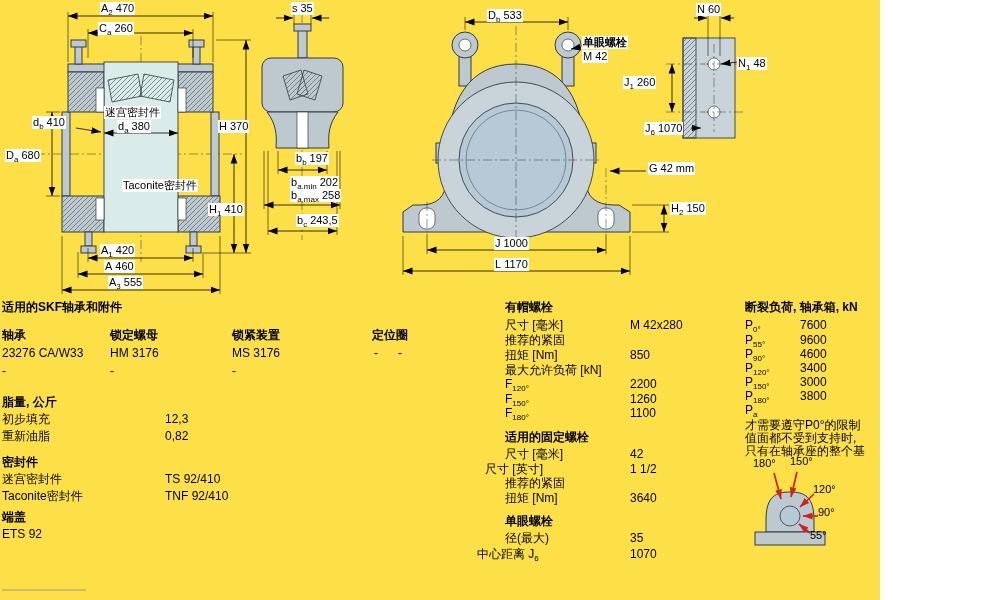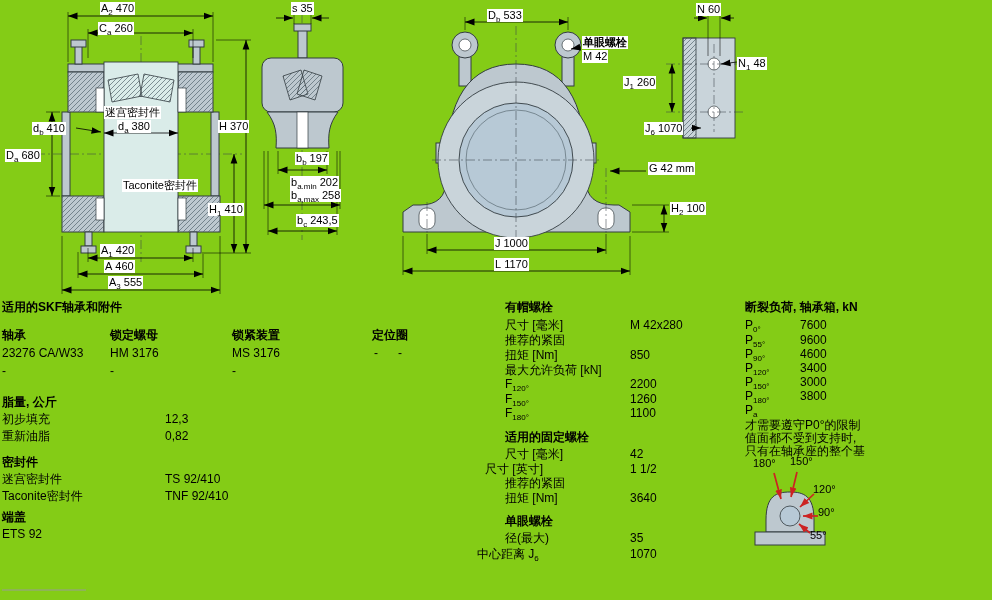--- a/index.html
+++ b/index.html
@@ -1,17 +1,17 @@
 <!DOCTYPE html>
 <html><head>
 <meta charset="utf-8">
 <style>
   html,body{margin:0;padding:0;background:#fff;}
   body{font-family:"Liberation Sans","DejaVu Sans",sans-serif;color:#000;}
-  .page{position:relative;width:992px;height:600px;background:#84cc16;overflow:hidden;}
+  .page{position:relative;width:880px;height:600px;background:#fde047;overflow:hidden;}
   .page svg{position:absolute;left:0;top:0;}
   .dim{position:absolute;font-size:11px;line-height:13px;white-space:nowrap;background:#fff;padding:0 1px;}
   .dim sub{font-size:8px;line-height:0;}
   .dim .v{margin-left:3px;}
   .txt{position:absolute;font-size:12px;line-height:14px;white-space:nowrap;}
   .txt sub{font-size:8px;line-height:0;}
   .bold{font-weight:bold;}
   .note{font-size:12px;}
   
   .ol{fill:#bdc8cf;stroke:#333c41;stroke-width:1;}
@@ -194,41 +194,41 @@
     <line class="red" x1="818" y1="516" x2="803" y2="516"></line>
     <line class="red" x1="810" y1="533" x2="799" y2="524"></line>
   </g>
 
   <line x1="2" y1="590" x2="86" y2="590" stroke="#999" stroke-width="1"></line>
 </svg>
 
 <span class="dim" style="left:100px;top:2px"><span>A</span><sub>2</sub><span class="v">470</span></span>
 <span class="dim" style="left:98px;top:22px"><span>C</span><sub>a</sub><span class="v">260</span></span>
 <span class="dim" style="left:104px;top:106px"><span>迷宫密封件</span></span>
-<span class="dim" style="left:32px;top:122px"><span>d</span><sub>b</sub><span class="v">410</span></span>
+<span class="dim" style="left:32px;top:116px"><span>d</span><sub>b</sub><span class="v">410</span></span>
 <span class="dim" style="left:117px;top:120px"><span>d</span><sub>a</sub><span class="v">380</span></span>
 <span class="dim" style="left:5px;top:149px"><span>D</span><sub>a</sub><span class="v">680</span></span>
 <span class="dim" style="left:218px;top:120px"><span>H</span><sub></sub><span class="v">370</span></span>
 <span class="dim" style="left:122px;top:179px"><span>Taconite密封件</span></span>
 <span class="dim" style="left:208px;top:203px"><span>H</span><sub>1</sub><span class="v">410</span></span>
 <span class="dim" style="left:100px;top:244px"><span>A</span><sub>1</sub><span class="v">420</span></span>
 <span class="dim" style="left:104px;top:260px"><span>A</span><sub></sub><span class="v">460</span></span>
 <span class="dim" style="left:108px;top:276px"><span>A</span><sub>3</sub><span class="v">555</span></span>
 
 <span class="dim" style="left:291px;top:2px"><span>s</span><sub></sub><span class="v">35</span></span>
 <span class="dim" style="left:295px;top:152px"><span>b</span><sub>b</sub><span class="v">197</span></span>
 <span class="dim" style="left:290px;top:176px"><span>b</span><sub>a,min</sub><span class="v">202</span></span>
 <span class="dim" style="left:290px;top:189px"><span>b</span><sub>a,max</sub><span class="v">258</span></span>
 <span class="dim" style="left:296px;top:214px"><span>b</span><sub>c</sub><span class="v">243,5</span></span>
 
 <span class="dim" style="left:487px;top:9px"><span>D</span><sub>b</sub><span class="v">533</span></span>
 <span class="dim bold" style="left:582px;top:36px"><span>单眼螺栓</span></span>
 <span class="dim" style="left:582px;top:50px"><span>M 42</span></span>
 <span class="dim" style="left:648px;top:162px"><span>G</span><sub></sub><span class="v">42 mm</span></span>
-<span class="dim" style="left:670px;top:202px"><span>H</span><sub>2</sub><span class="v">100</span></span>
+<span class="dim" style="left:670px;top:202px"><span>H</span><sub>2</sub><span class="v">150</span></span>
 <span class="dim" style="left:494px;top:237px"><span>J</span><sub></sub><span class="v">1000</span></span>
 <span class="dim" style="left:494px;top:258px"><span>L</span><sub></sub><span class="v">1170</span></span>
 
 <span class="dim" style="left:696px;top:3px"><span>N</span><sub></sub><span class="v">60</span></span>
 <span class="dim" style="left:737px;top:57px"><span>N</span><sub>1</sub><span class="v">48</span></span>
 <span class="dim" style="left:623px;top:76px"><span>J</span><sub>1</sub><span class="v">260</span></span>
 <span class="dim" style="left:644px;top:122px"><span>J</span><sub>6</sub><span class="v">1070</span></span>
 
 <span class="dim" style="left:752px;top:457px;background:transparent">180°</span>
 <span class="dim" style="left:789px;top:455px;background:transparent">150°</span>

